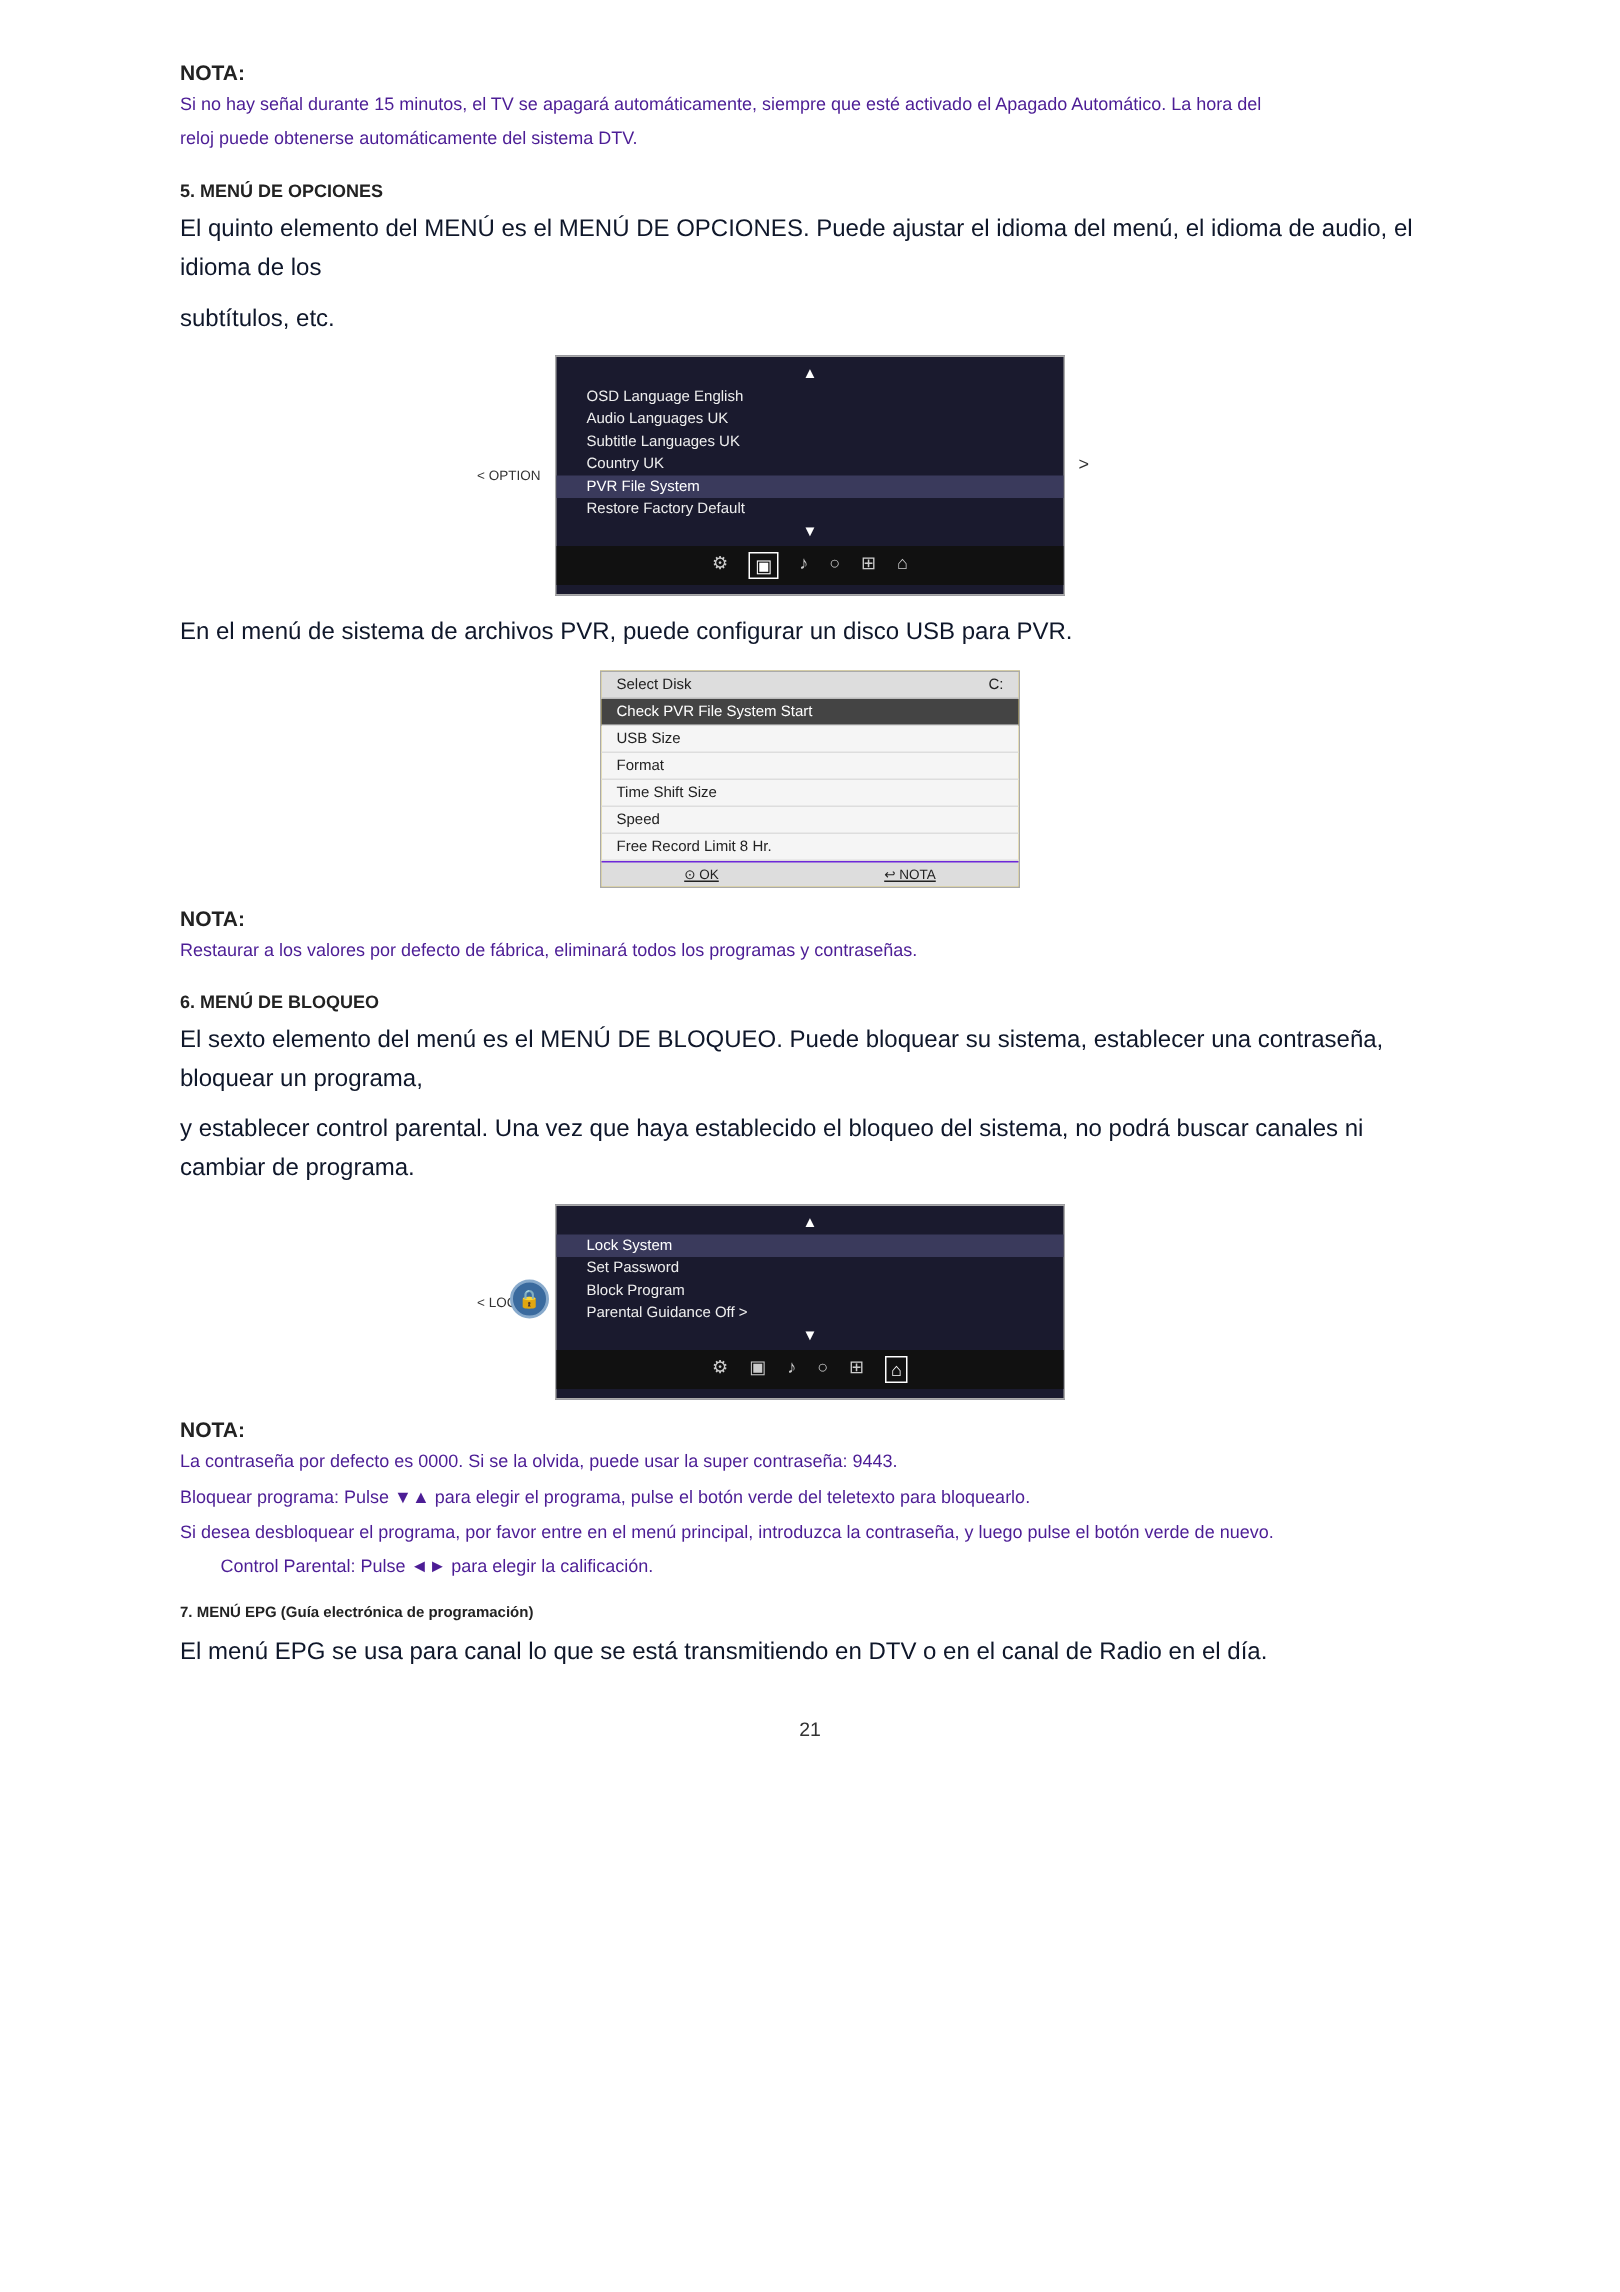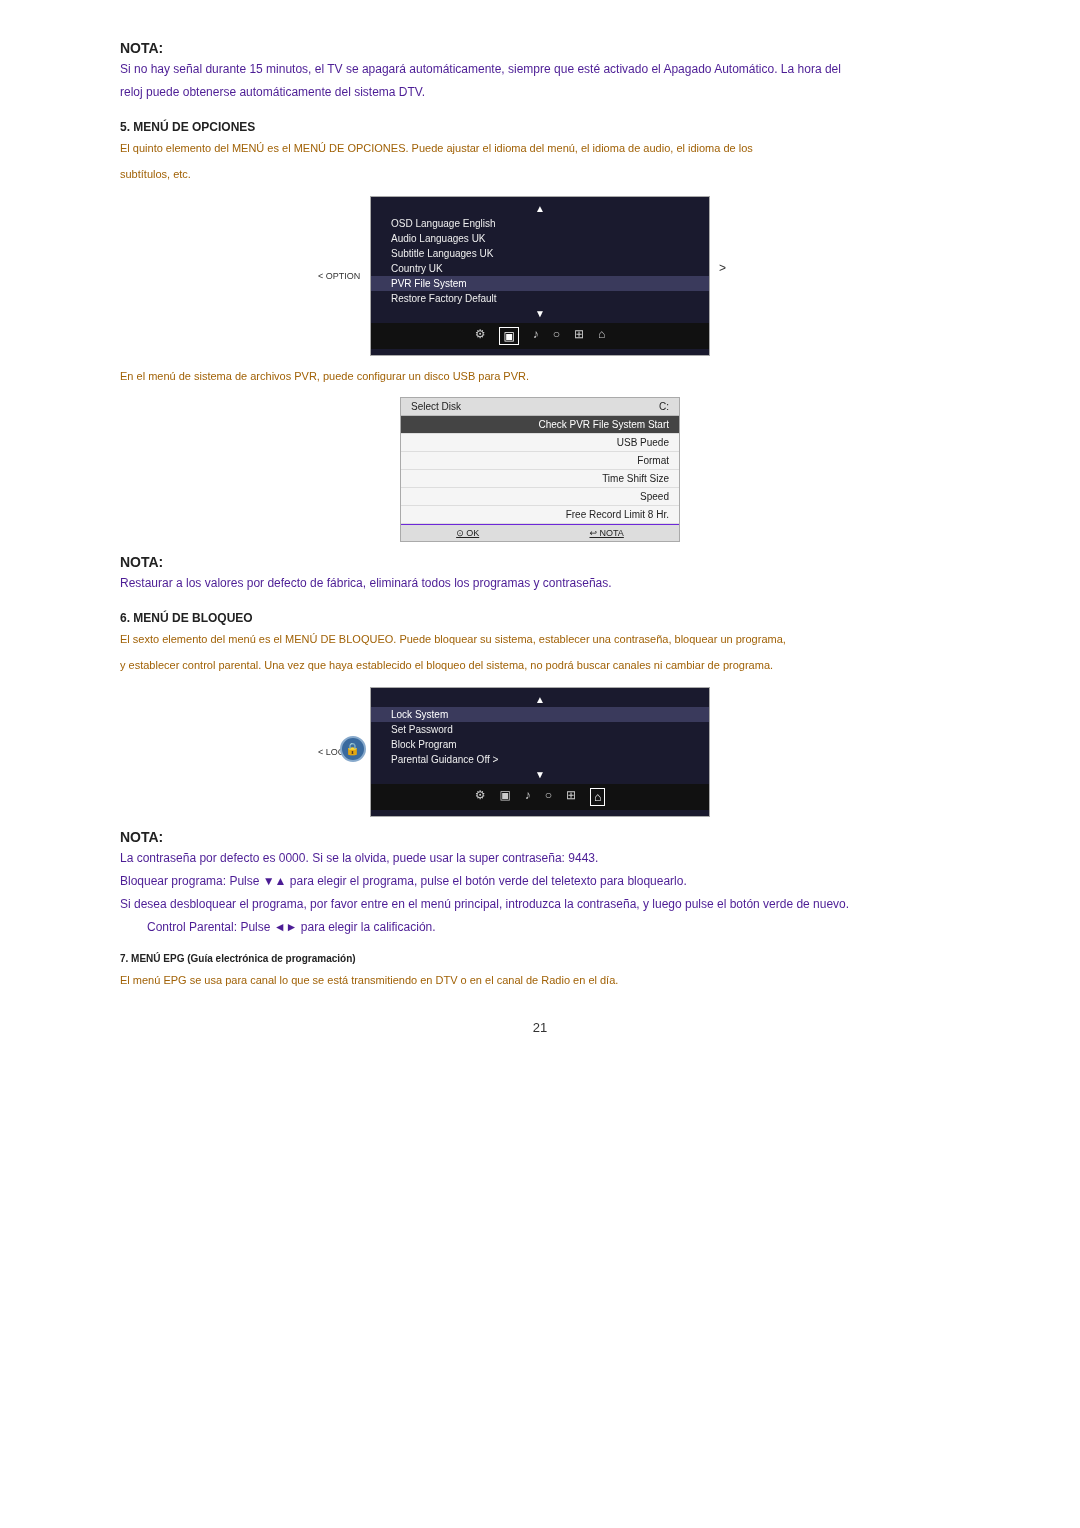--- a/index.html
+++ b/index.html
@@ -22,22 +22,22 @@
       color: #4c1d95;
       margin-bottom: 4px;
       line-height: 1.6;
     }
     .section-title {
       font-weight: bold;
       font-size: 12px;
       margin: 18px 0 6px 0;
     }
     .section-desc {
-      font-size: 11px;
-      color: #a16207;
+      font-size: 16px;
+      color: #0f172a;
       line-height: 1.6;
       margin-bottom: 8px;
     }
     .menu-image-container {
       display: flex;
       justify-content: center;
       margin: 12px 0;
     }
     .tv-menu-box {
       border: 1px solid #aaa;
@@ -84,21 +84,20 @@
       color: #fff;
       border: 1px solid #fff;
       padding: 1px 3px;
     }
     
     .pvr-menu-box {
       border: 1px solid #aaa;
       background: #fde047;
       font-size: 10px;
       width: 280px;
-      text-align: right;
     }
     .pvr-menu-header {
       display: flex;
       justify-content: space-between;
       padding: 3px 10px;
       background: #ddd;
       font-size: 10px;
       border-bottom: 1px solid #bbb;
     }
     .pvr-menu-row {
@@ -181,21 +180,21 @@
 
 <div class="section-desc" style="margin-bottom:8px;">En el menú de sistema de archivos PVR, puede configurar un disco USB para PVR.</div>
 
 <div class="menu-image-container">
   <div class="pvr-menu-box">
     <div class="pvr-menu-header">
       <span>Select Disk</span>
       <span>C:</span>
     </div>
     <div class="pvr-menu-row pvr-highlighted">Check PVR File System Start</div>
-    <div class="pvr-menu-row">USB Puede</div>
+    <div class="pvr-menu-row">USB Size</div>
     <div class="pvr-menu-row">Format</div>
     <div class="pvr-menu-row">Time Shift Size</div>
     <div class="pvr-menu-row">Speed</div>
     <div class="pvr-menu-row">Free Record Limit 8 Hr.</div>
     <div class="pvr-menu-footer">
       <span>⊙ OK</span>
       <span>↩ NOTA</span>
     </div>
   </div>
 </div>

